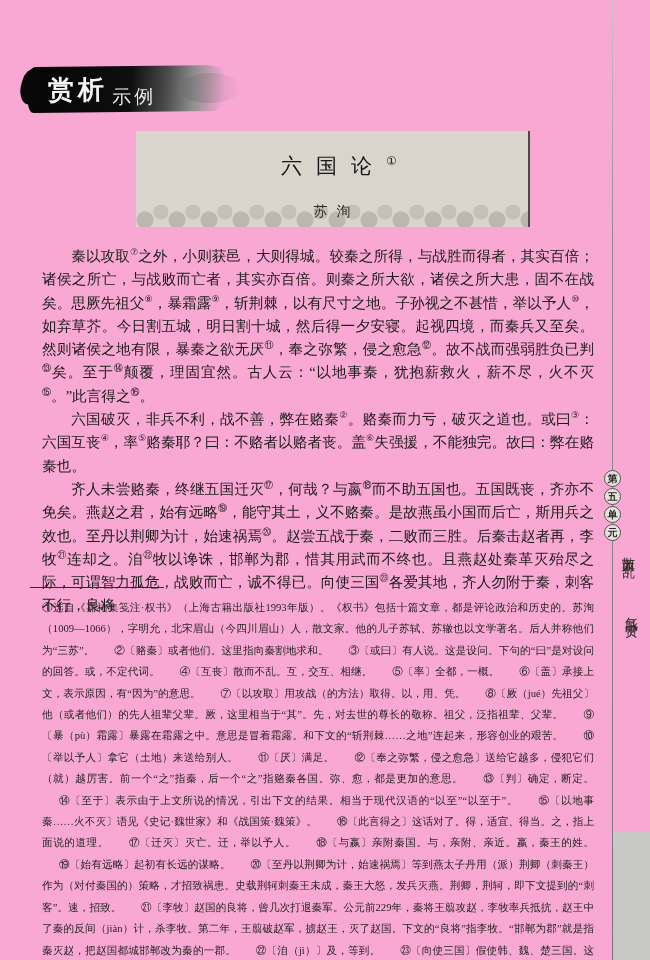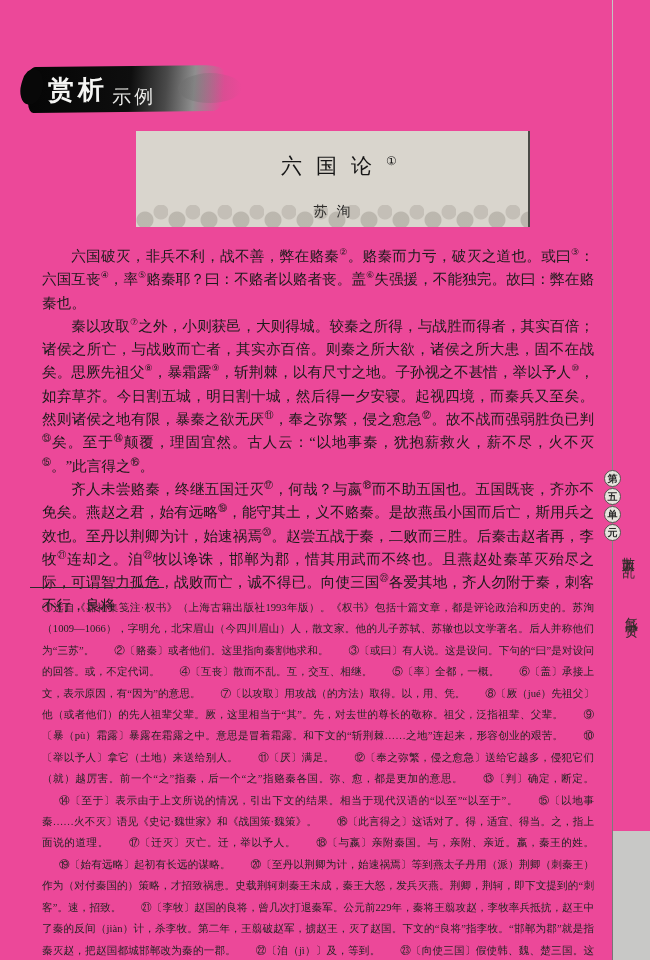--- a/index.html
+++ b/index.html
@@ -1,18 +1,18 @@
 <!DOCTYPE html>
 <html><head>
 <meta charset="utf-8">
 <style>
   html,body{margin:0;padding:0;}
   .page{
     position:relative;width:650px;height:960px;overflow:hidden;
-    background:#ec4899;
+    background:#f9a8d4;
     font-family:"Liberation Serif","DejaVu Serif",serif;
   }
   
   .banner{
     position:absolute;left:28px;top:66px;width:196px;height:46px;
     background:linear-gradient(95deg,#050505 0%,#0e0e0e 52%,#4a4a4a 70%,#8f8f8f 84%,rgba(150,150,150,0) 99%);
     border-radius:8px 18px 12px 5px / 12px 7px 16px 9px;
     transform:rotate(-0.6deg);
     display:flex;align-items:center;padding-left:20px;box-sizing:border-box;
   }
@@ -92,22 +92,22 @@
     <span class="t-sub">示例</span>
   </div>
 
   <div class="title-box">
     <div class="main-title"><span>六国论</span><sup>①</sup></div>
     <div class="author">苏洵</div>
     <div class="flower-band"></div>
   </div>
 
   <div class="body-text">
+    <p>秦以攻取<sup>⑦</sup>之外，小则获邑，大则得城。较秦之所得，与战胜而得者，其实百倍；诸侯之所亡，与战败而亡者，其实亦百倍。则秦之所大欲，诸侯之所大患，固不在战矣。思厥先祖父<sup>⑧</sup>，暴霜露<sup>⑨</sup>，斩荆棘，以有尺寸之地。子孙视之不甚惜，举以予人<sup>⑩</sup>，如弃草芥。今日割五城，明日割十城，然后得一夕安寝。起视四境，而秦兵又至矣。然则诸侯之地有限，暴秦之欲无厌<sup>⑪</sup>，奉之弥繁，侵之愈急<sup>⑫</sup>。故不战而强弱胜负已判<sup>⑬</sup>矣。至于<sup>⑭</sup>颠覆，理固宜然。古人云：“以地事秦，犹抱薪救火，薪不尽，火不灭<sup>⑮</sup>。”此言得之<sup>⑯</sup>。</p>
     <p>六国破灭，非兵不利，战不善，弊在赂秦<sup>②</sup>。赂秦而力亏，破灭之道也。或曰<sup>③</sup>：六国互丧<sup>④</sup>，率<sup>⑤</sup>赂秦耶？曰：不赂者以赂者丧。盖<sup>⑥</sup>失强援，不能独完。故曰：弊在赂秦也。</p>
-    <p>秦以攻取<sup>⑦</sup>之外，小则获邑，大则得城。较秦之所得，与战胜而得者，其实百倍；诸侯之所亡，与战败而亡者，其实亦百倍。则秦之所大欲，诸侯之所大患，固不在战矣。思厥先祖父<sup>⑧</sup>，暴霜露<sup>⑨</sup>，斩荆棘，以有尺寸之地。子孙视之不甚惜，举以予人<sup>⑩</sup>，如弃草芥。今日割五城，明日割十城，然后得一夕安寝。起视四境，而秦兵又至矣。然则诸侯之地有限，暴秦之欲无厌<sup>⑪</sup>，奉之弥繁，侵之愈急<sup>⑫</sup>。故不战而强弱胜负已判<sup>⑬</sup>矣。至于<sup>⑭</sup>颠覆，理固宜然。古人云：“以地事秦，犹抱薪救火，薪不尽，火不灭<sup>⑮</sup>。”此言得之<sup>⑯</sup>。</p>
     <p>齐人未尝赂秦，终继五国迁灭<sup>⑰</sup>，何哉？与嬴<sup>⑱</sup>而不助五国也。五国既丧，齐亦不免矣。燕赵之君，始有远略<sup>⑲</sup>，能守其土，义不赂秦。是故燕虽小国而后亡，斯用兵之效也。至丹以荆卿为计，始速祸焉<sup>⑳</sup>。赵尝五战于秦，二败而三胜。后秦击赵者再，李牧<sup>㉑</sup>连却之。洎<sup>㉒</sup>牧以谗诛，邯郸为郡，惜其用武而不终也。且燕赵处秦革灭殆尽之际，可谓智力孤危，战败而亡，诚不得已。向使三国<sup>㉓</sup>各爱其地，齐人勿附于秦，刺客不行，良将</p>
   </div>
 
   <div class="fn-rule"></div>
 
   <div class="footnotes">
     <span class="fn">①选自《嘉祐集笺注·权书》（上海古籍出版社1993年版）。《权书》包括十篇文章，都是评论政治和历史的。苏洵（1009—1066），字明允，北宋眉山（今四川眉山）人，散文家。他的儿子苏轼、苏辙也以文学著名。后人并称他们为“三苏”。</span>
     <span class="fn">②〔赂秦〕或者他们。这里指向秦割地求和。</span>
     <span class="fn">③〔或曰〕有人说。这是设问。下句的“曰”是对设问的回答。或，不定代词。</span>
     <span class="fn">④〔互丧〕散而不乱。互，交互、相继。</span>

